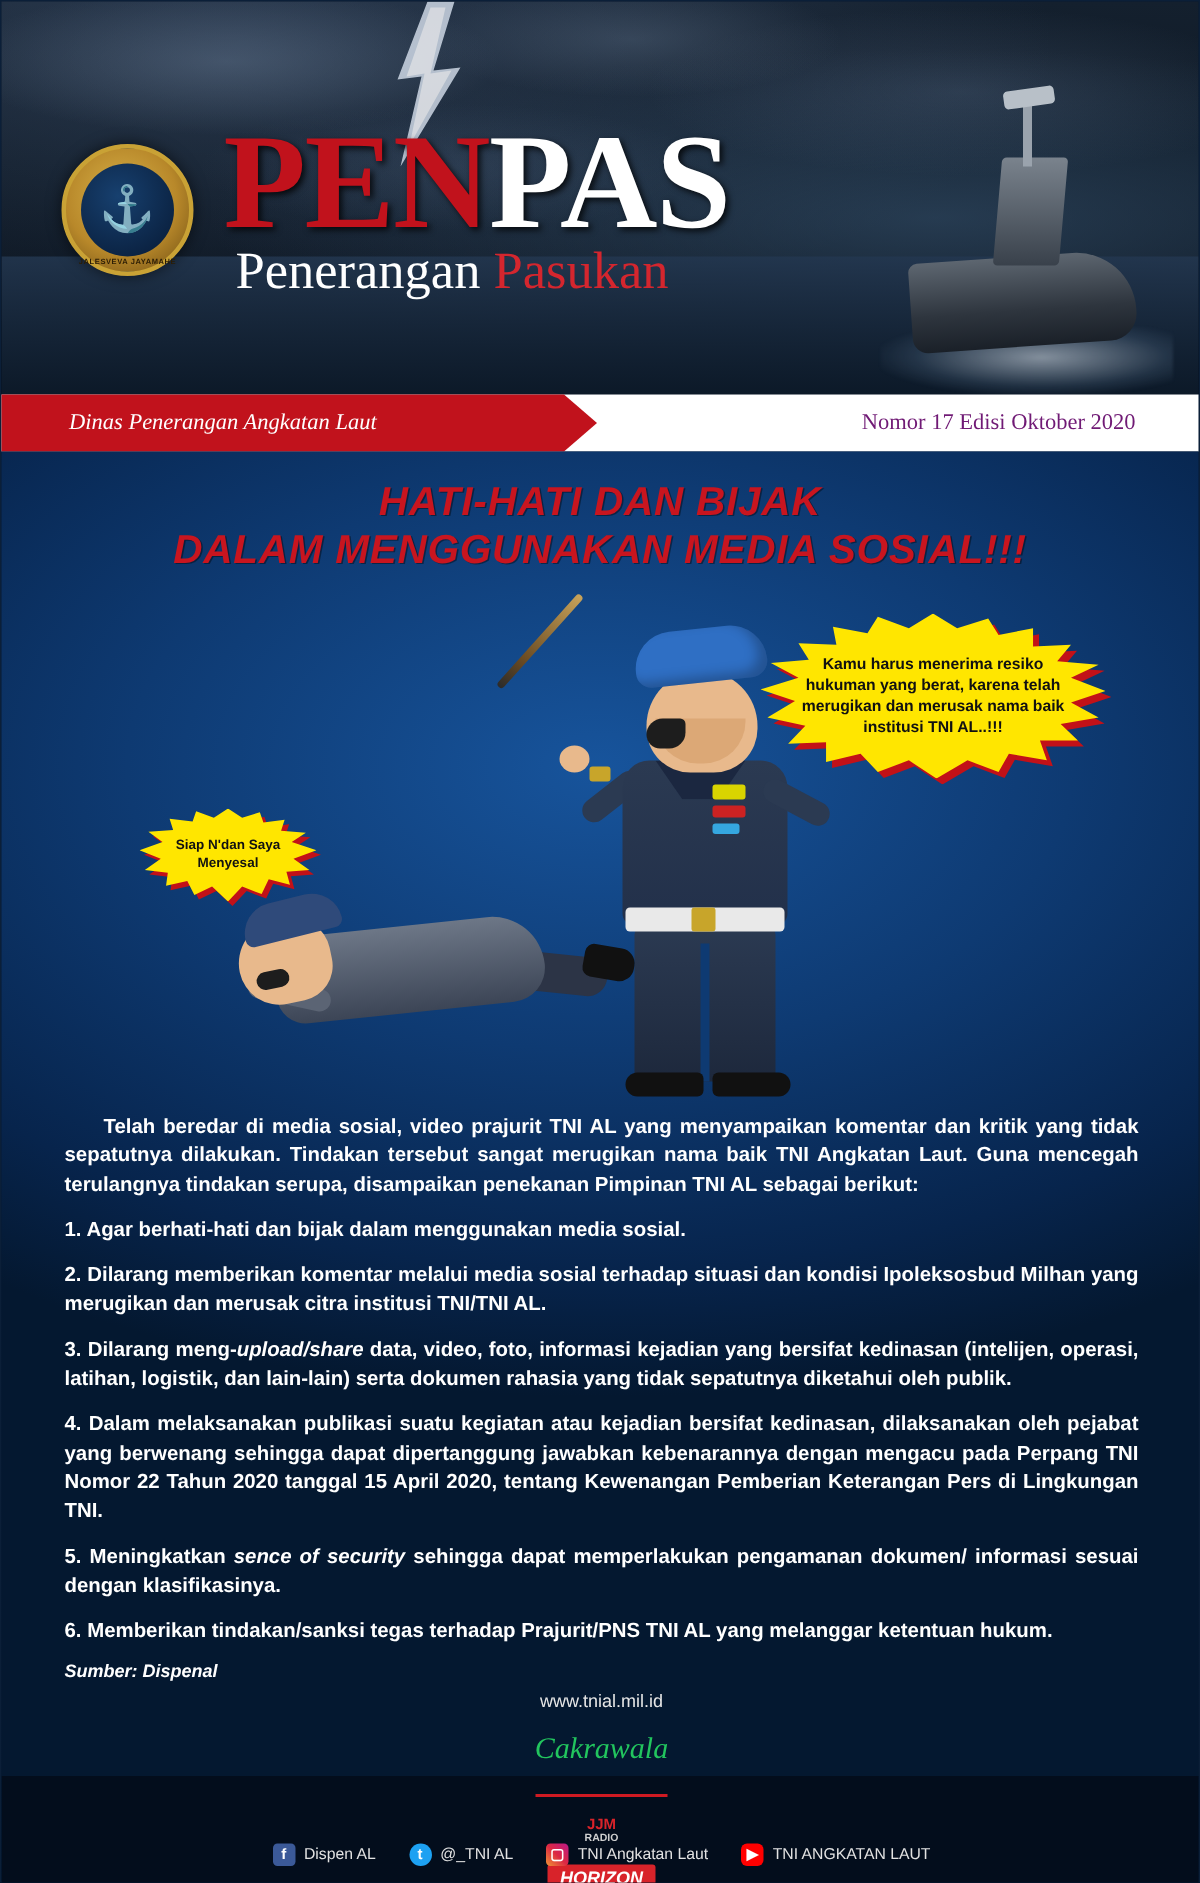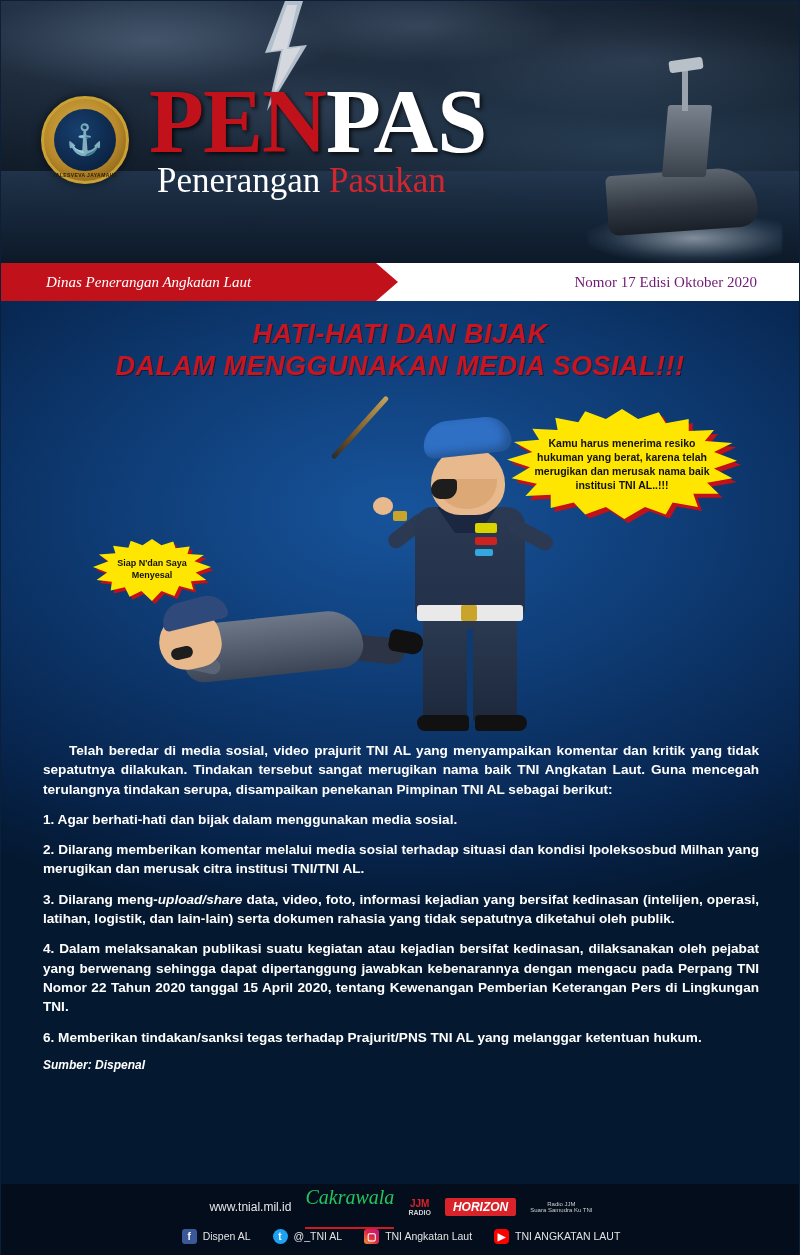--- a/index.html
+++ b/index.html
@@ -314,20 +314,21 @@
 
   
   .footer {
     position: absolute; left: 0; bottom: 0; width: 800px; height: 72px;
     background: #030d1c;
     padding-top: 8px;
   }
   .footer-row1 {
     display: flex; align-items: center; justify-content: center; gap: 14px;
     height: 30px;
+    flex-direction: column;
   }
   .footer-row2 {
     display: flex; align-items: center; justify-content: center; gap: 22px;
     height: 28px;
   }
   .f-url { color: #e6e6e6; font-size: 12px; }
   .f-cakra {
     font-family: "Liberation Serif", serif;
     color: #22c55e; font-size: 20px; font-style: italic;
     border-bottom: 2px solid #cf1a22; padding-bottom: 18px;
@@ -449,20 +450,21 @@
         <div class="sol-cap"></div>
       </div>
     </div>
 
     <div class="bodytext">
       <p class="lead">Telah beredar di media sosial, video prajurit TNI AL yang menyampaikan komentar dan kritik yang tidak sepatutnya dilakukan. Tindakan tersebut sangat merugikan nama baik TNI Angkatan Laut. Guna mencegah terulangnya tindakan serupa, disampaikan penekanan Pimpinan TNI AL sebagai berikut:</p>
       <p>1. Agar berhati-hati dan bijak dalam menggunakan media sosial.</p>
       <p>2. Dilarang memberikan komentar melalui media sosial terhadap situasi dan kondisi Ipoleksosbud Milhan yang merugikan dan merusak citra institusi TNI/TNI AL.</p>
       <p><span>3. Dilarang meng-</span><em>upload/share</em><span> data, video, foto, informasi kejadian yang bersifat kedinasan (intelijen, operasi, latihan, logistik, dan lain-lain) serta dokumen rahasia yang tidak sepatutnya diketahui oleh publik.</span></p>
       <p>4. Dalam melaksanakan publikasi suatu kegiatan atau kejadian bersifat kedinasan, dilaksanakan oleh pejabat yang berwenang sehingga dapat dipertanggung jawabkan kebenarannya dengan mengacu pada Perpang TNI Nomor 22 Tahun 2020 tanggal 15 April 2020, tentang Kewenangan Pemberian Keterangan Pers di Lingkungan TNI.</p>
+      <p><span>5. Meningkatkan </span><em>sence of security</em><span> sehingga dapat memperlakukan pengamanan dokumen/ informasi sesuai dengan klasifikasinya.</span></p>
       <p>6. Memberikan tindakan/sanksi tegas terhadap Prajurit/PNS TNI AL yang melanggar ketentuan hukum.</p>
       <div class="source">Sumber: Dispenal</div>
     </div>
 
     <div class="footer">
       <div class="footer-row1">
         <span class="f-url">www.tnial.mil.id</span>
         <span class="f-cakra">Cakrawala</span>
         <span class="f-jjm">
           <span style="color:#d8232a;font-size:10px;display:block;font-weight:bold">JJM</span>

